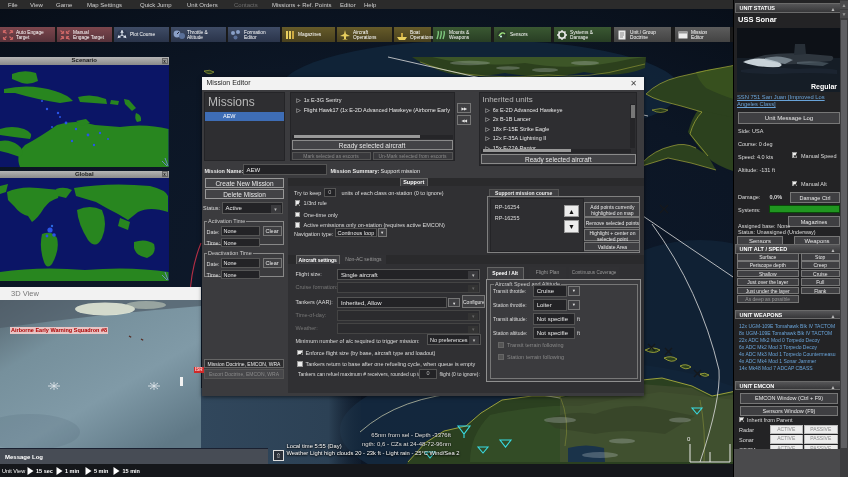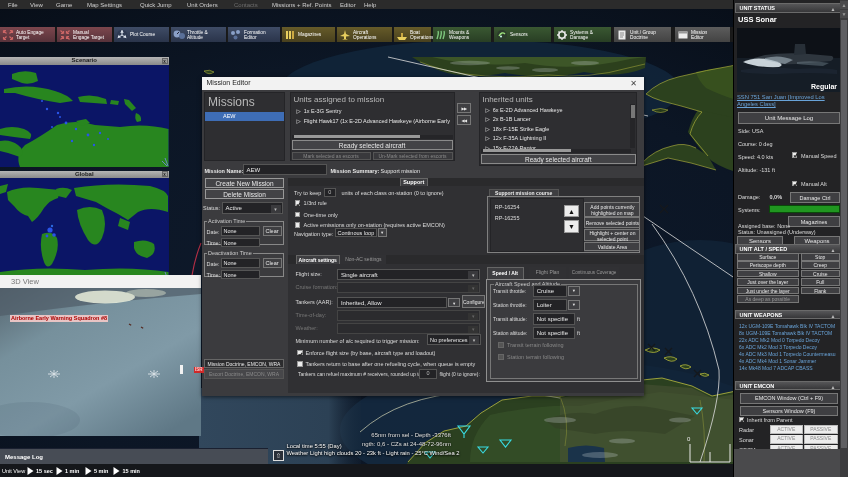--- a/index.html
+++ b/index.html
@@ -318,21 +318,21 @@
     <g fill="#2a55e8">
           <circle cx="50" cy="52" r="2.6"></circle>
           <circle cx="54" cy="57" r="1.8"></circle>
           <circle cx="47" cy="58" r="1.4"></circle>
           <circle cx="52" cy="48" r="1.2" fill="#2a6adf"></circle>
         </g>
     <path d="M162 97 l5 5 M165 94 l3 8" stroke="#6a8ac0" stroke-width="1"></path>
   </svg>
 </div>
 
-<div class="abs" style="left:0;top:275px;width:201px;height:161px;background:#6b7a88">
+<div class="abs" style="left:0;top:287px;width:201px;height:161px;background:#6b7a88">
   <div class="abs" style="left:0;top:0;width:100%;height:13px;background:#f2f2f2;color:#777;font-size:7.5px;line-height:13px;padding-left:11px">3D View</div>
   <svg class="abs" width="201" height="148" viewBox="0 0 201 148" style="left:0;top:13px">
     <defs>
       <linearGradient id="sea3d" x1="0" y1="0" x2="0.8" y2="1">
         <stop offset="0%" stop-color="#55656f"></stop>
         <stop offset="30%" stop-color="#76909c"></stop>
         <stop offset="65%" stop-color="#809aa7"></stop>
         <stop offset="100%" stop-color="#5f7886"></stop>
       </linearGradient>
     </defs>
@@ -359,21 +359,20 @@
 
   <div class="abs" style="left:86.5px;top:101px;width:356px;height:214.5px;background:#303033"></div>
   <div class="abs" style="left:0;top:101px;width:86.5px;height:217.5px;background:#3b3b3e"></div>
 
   <div class="abs" style="left:2.5px;top:14.5px;width:81px;height:69.5px;background:#2e2e31;border:1px solid #242427">
     <div style="color:#b8b8b8;font-size:12px;padding:2px 0 0 3px">Missions</div>
     <div style="margin-top:3px;background:#3e6db5;color:#fff;padding:1.5px 0 1.5px 18px;font-size:5.5px">AEW</div>
   </div>
 
   <div class="abs" style="left:88px;top:14.5px;width:165.5px;height:69.5px;background:#2e2e31;border:1px solid #242427">
-    <div style="color:#b8b8b8;font-size:8px;padding:2px 0 0 3px">Units assigned to mission</div>
     <div style="color:#e8e8e8;font-size:5.5px;padding:4px 0 0 6px">▷&nbsp; 1x E-3G Sentry</div>
     <div style="color:#e8e8e8;font-size:5.5px;padding:4.5px 0 0 6px;white-space:nowrap;overflow:hidden;width:160px">▷&nbsp; Flight Hawk17 (1x E-2D Advanced Hawkeye (Airborne Early Warning (</div>
     <div class="abs" style="left:1px;top:42px;width:161px;height:4px;background:#252528">
           <div class="abs" style="left:2px;top:0.5px;width:126px;height:3px;background:#999"></div>
         </div>
     <div class="btn" style="left:1px;top:47.5px;width:161px;height:10px;font-size:6.5px;line-height:9px;border-color:#8a8a8a;background:#434346">Ready selected aircraft</div>
     <div class="btn" style="left:1px;top:59px;width:79px;height:8.5px;font-size:5px;line-height:7.5px;color:#8a8a8a;border-color:#555;background:#39393c">Mark selected as escorts</div>
     <div class="btn" style="left:82px;top:59px;width:80px;height:8.5px;font-size:5px;line-height:7.5px;color:#8a8a8a;border-color:#555;background:#39393c">Un-Mark selected from escorts</div>
   </div>
 

